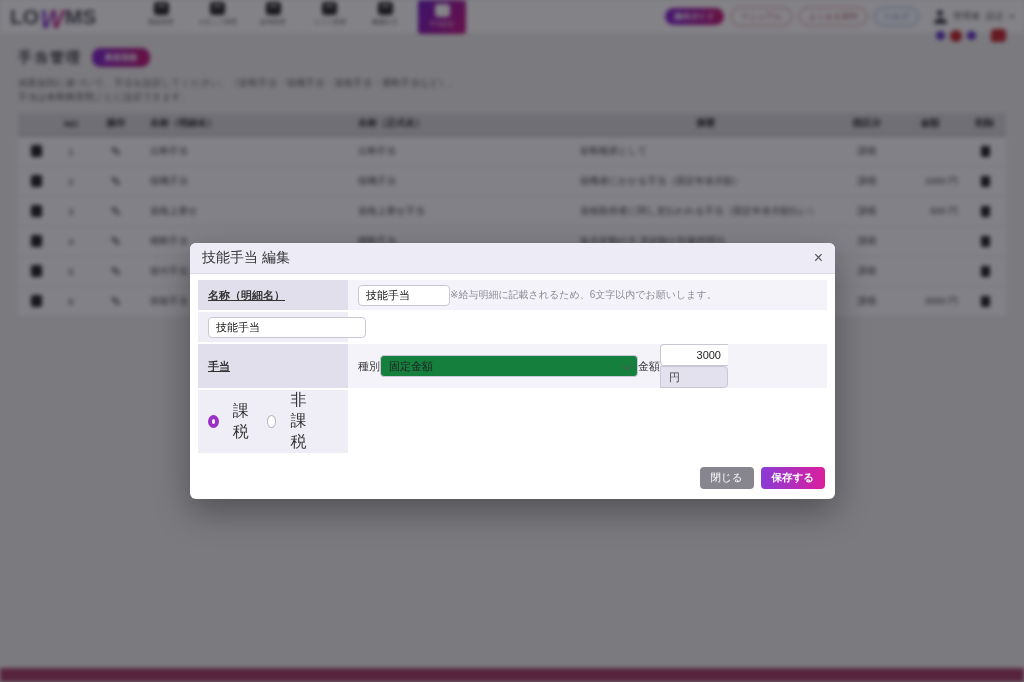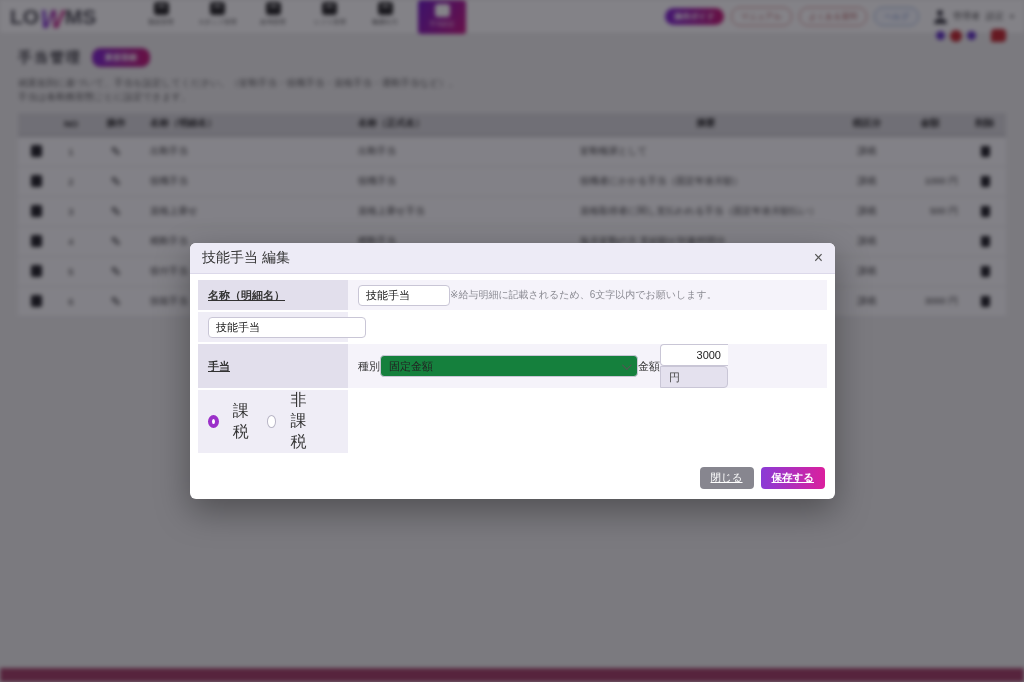--- a/index.html
+++ b/index.html
@@ -98,21 +98,21 @@
   .amt-group { display:flex; align-items:stretch;flex-direction:column; }
   .amt-input { width:68px; height:22px; border:1px solid #c9c6d6; border-right:none; border-radius:4px 0 0 4px;
     background:#fff; font-size:11px; padding:0 7px; text-align:right; color:#222; font-family:inherit; }
   .amt-addon { height:22px; border:1px solid #c9c6d6; border-radius:0 4px 4px 0; background:#e4e1ee;
     font-size:11px; color:#444; display:flex; align-items:center; padding:0 8px; }
   .radio-opt { display:flex; align-items:center; gap:5px; margin-right:16px; }
   .radio { width:13px; height:13px; border-radius:50%; border:1.5px solid #b9b6c6; background:#fff; }
   .radio.checked { border:4px solid #9b30c9; }
   .radio-label { font-size:16px; color:#333;margin-left:9px; }
   .modal-footer { display:flex; justify-content:flex-end; gap:7px; padding:12px 10px 10px 10px; }
-  .btn { font-size:10.5px; color:#fff; padding:4px 11px; border-radius:4px; border:none; font-family:inherit;text-decoration:underline; }
+  .btn { font-size:10.5px; color:#fff; padding:4px 11px; border-radius:4px; border:none; font-family:inherit; }
   .btn-close { background:#87868f; }
   .btn-save { background:linear-gradient(90deg,#8a3bd6,#db1f9d); font-weight:bold; }
 </style>
 </head>
 <body>
 
 <div class="stage">
 
   <div class="bg-root">
 

